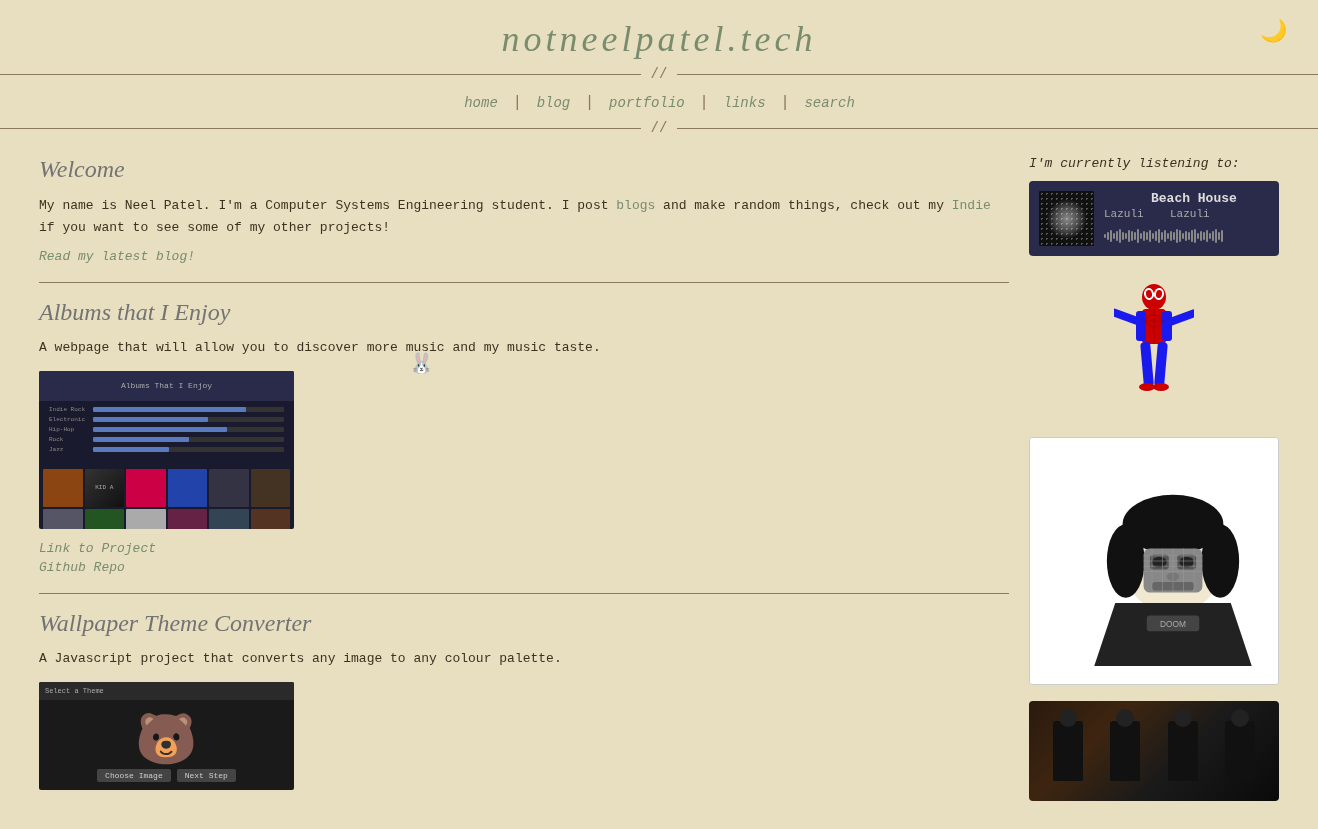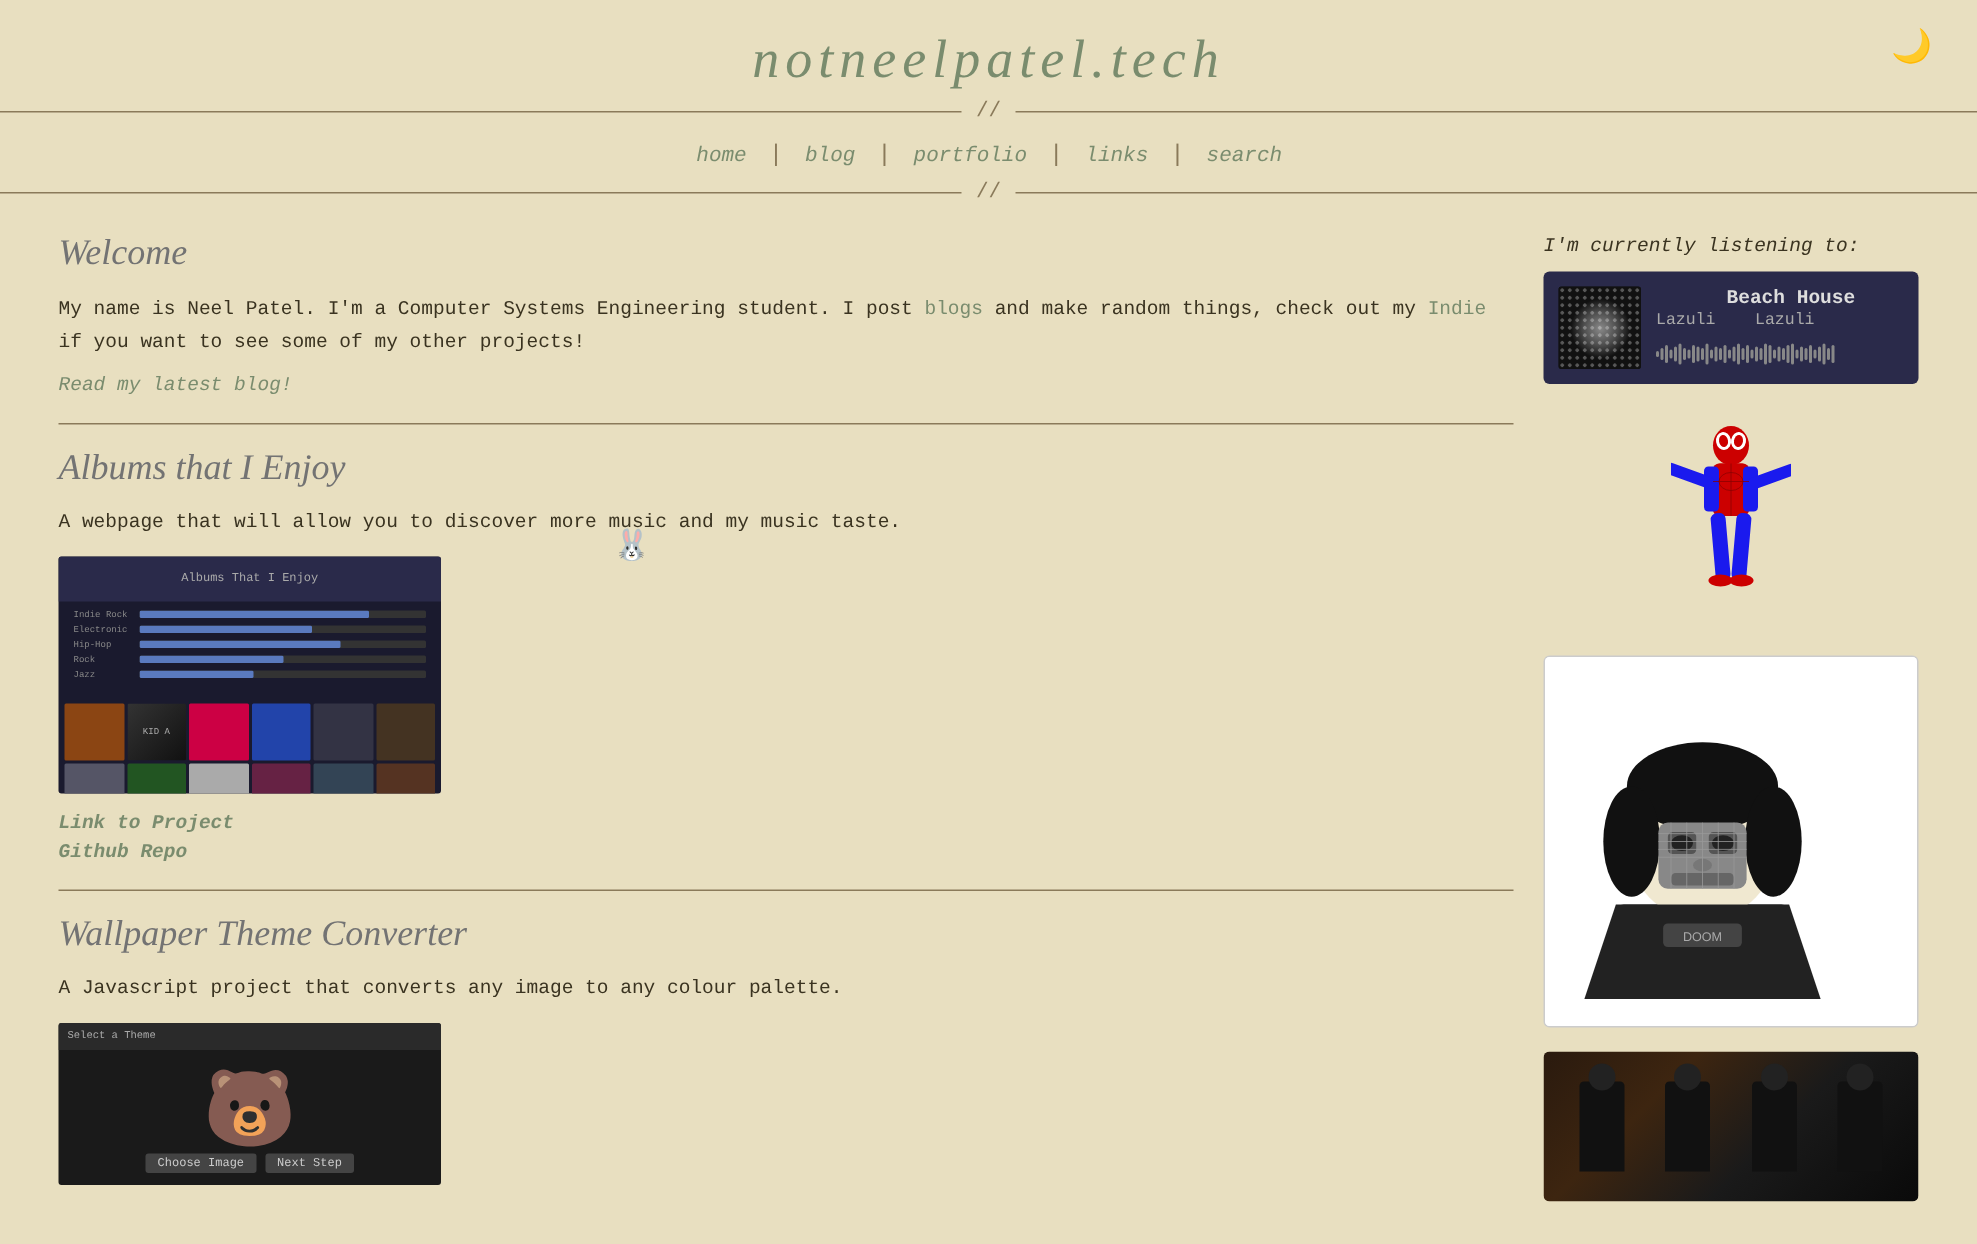--- a/index.html
+++ b/index.html
@@ -272,21 +272,20 @@
       padding: 0 6px;
     }
 
     .wallpaper-title-text {
       color: #aaa;
       font-size: 7px;
     }
 
     .project-links {
       margin-top: 6px;
-      font-weight: bold;
     }
 
     .project-link {
       color: #7a8c6e;
       font-size: 13px;
       font-style: italic;
       text-decoration: none;
       display: block;
       margin-bottom: 4px;
     }
@@ -409,21 +408,21 @@
       justify-content: center;
       border: 1px solid #ccc;
     }
 
     .doom-art {
       width: 100%;
       height: 100%;
       background: #fff;
       display: flex;
       align-items: center;
-      justify-content: flex-start;
+      justify-content: flex-end;
       position: relative;
       overflow: hidden;
     }
 
     .doom-art svg {
       width: 210px;
       height: 210px;
     }
 
     .rap-photo {

